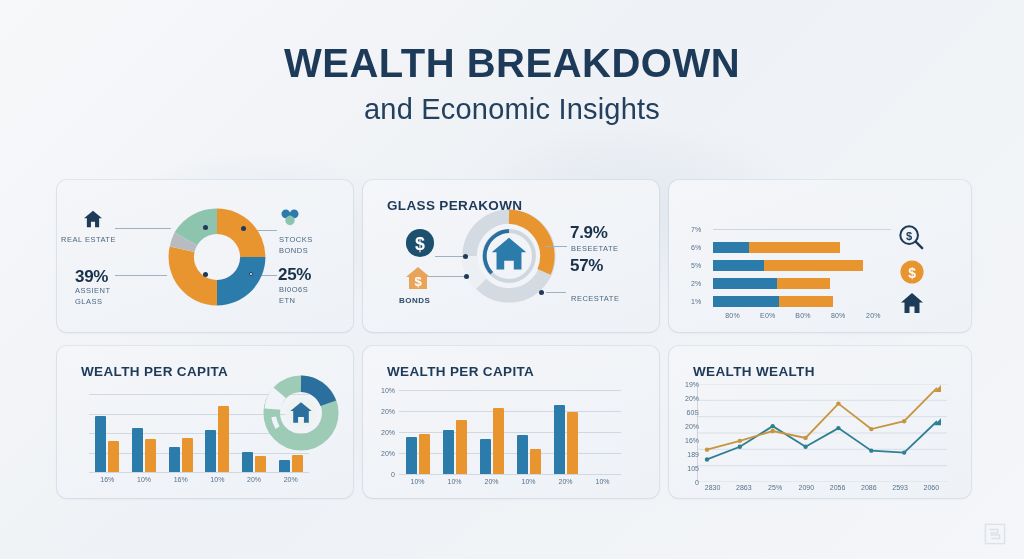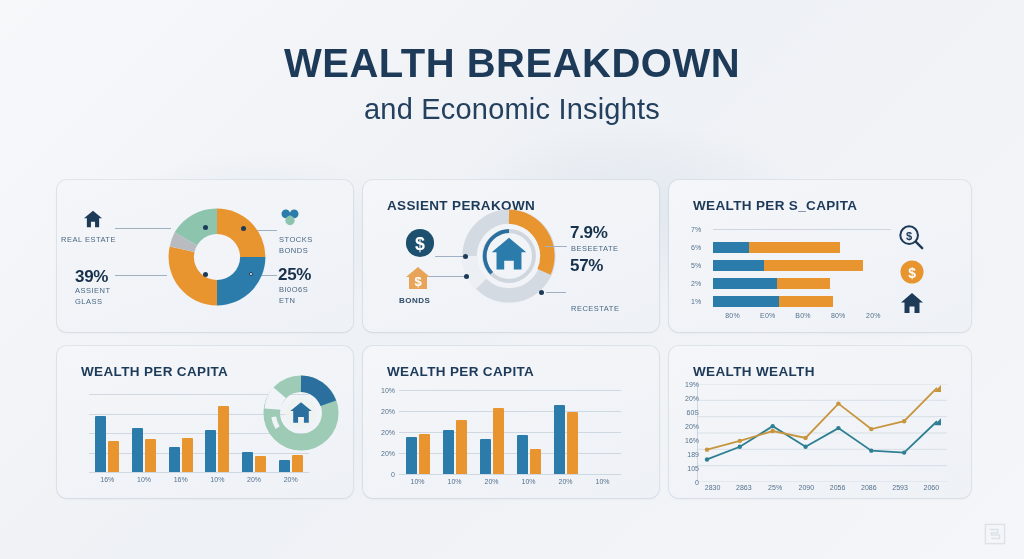--- a/index.html
+++ b/index.html
@@ -151,21 +151,21 @@
         <path d="M50,50 L11.5,27.5 A44,44 0 0,1 50,6 Z" fill="#8cc4ae"></path>
         <circle cx="50" cy="50" r="21" fill="#f2f4f8"></circle>
       </svg>
       <div class="dot" style="left:146px;top:45px;"></div>
       <div class="dot" style="left:184px;top:46px;"></div>
       <div class="dot" style="left:146px;top:92px;"></div>
       <div class="dot hollow" style="left:192px;top:92px;"></div>
     </div>
 
     <div class="card">
-      <div class="card-title">ASSIENT PERAKOWN</div>
+      <div class="card-title">GLASS PERAKOWN</div>
 
       <svg style="position:absolute;left:42px;top:48px;width:30px;height:30px" viewBox="0 0 32 32">
         <circle cx="16" cy="16" r="15" fill="#1d4f6e"></circle>
         <text x="16" y="23" text-anchor="middle" font-family="Liberation Sans, sans-serif" font-size="19" font-weight="700" fill="#ffffff">$</text>
       </svg>
 
       <svg style="position:absolute;left:42px;top:86px;width:26px;height:24px" viewBox="0 0 26 24">
         <path d="M13 1 L25 11 L22 11 L22 23 L4 23 L4 11 L1 11 Z" fill="#e8a55a"></path>
         <text x="13" y="20" text-anchor="middle" font-family="Liberation Sans, sans-serif" font-size="13" font-weight="700" fill="#ffffff">$</text>
       </svg>
@@ -188,27 +188,26 @@
       <div class="leader" style="left:72px;top:76px;width:30px;"></div>
       <div class="dot" style="left:100px;top:74px;"></div>
       <div class="leader" style="left:66px;top:96px;width:36px;"></div>
       <div class="dot" style="left:101px;top:94px;"></div>
 
       <div class="lbl big-pct" style="left:207px;top:42px;">7.9%</div>
       <div class="lbl" style="left:208px;top:64px;">BESEETATE</div>
       <div class="leader" style="left:182px;top:66px;width:22px;"></div>
 
       <div class="lbl big-pct" style="left:207px;top:75px;">57%</div>
-      <div class="lbl" style="left:208px;top:124px;">RECESTATE</div>
+      <div class="lbl" style="left:208px;top:114px;">RECESTATE</div>
       <div class="dot" style="left:176px;top:110px;"></div>
       <div class="leader" style="left:183px;top:112px;width:20px;"></div>
     </div>
 
     <div class="card">
-      <div class="card-title">WEALTH PER S_CAPITA</div>
 
       <div class="hbar-chart" id="hbar-chart">
           <div class="hbar-row">
             <span class="axis-txt" style="width: 22px;">7%</span>
             <div class="hbar-track" style="border-top: 1px solid rgba(180, 194, 208, 0.6); height: 1px; align-self: center;">
               <div class="hb-blue" style="width: 0%;"></div>
               <div class="hb-orange" style="width: 0%;"></div>
             </div>
           </div>
           <div class="hbar-row">

